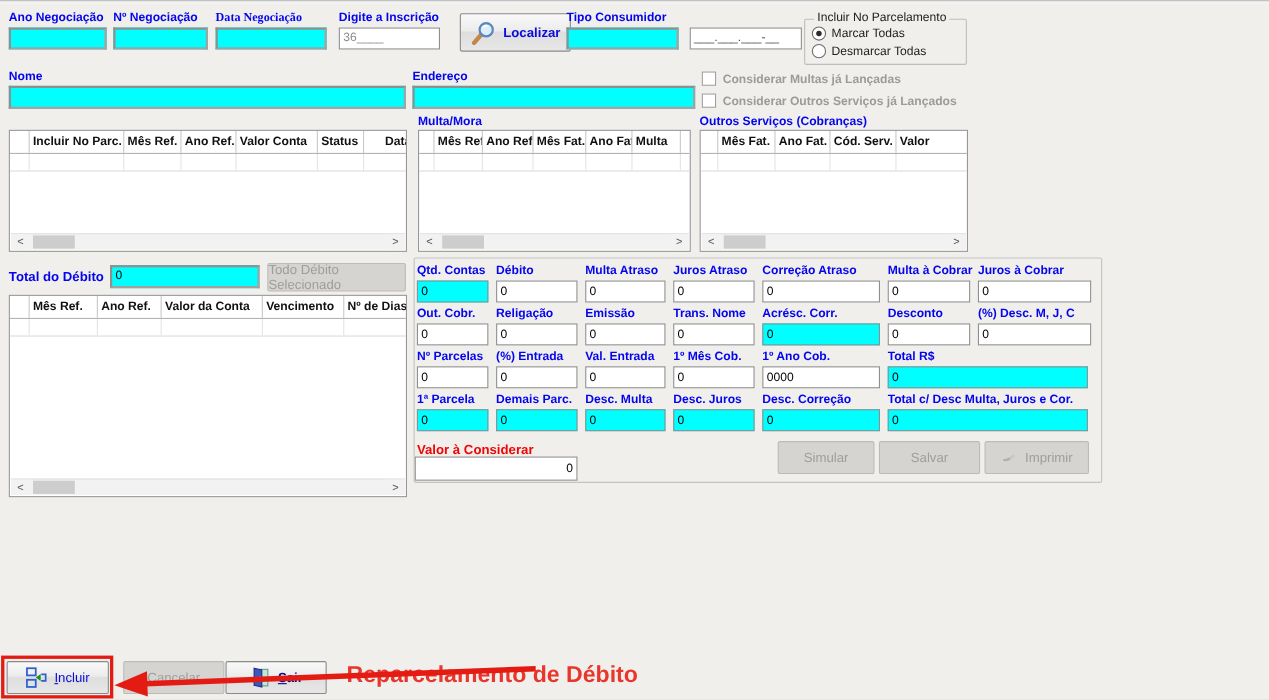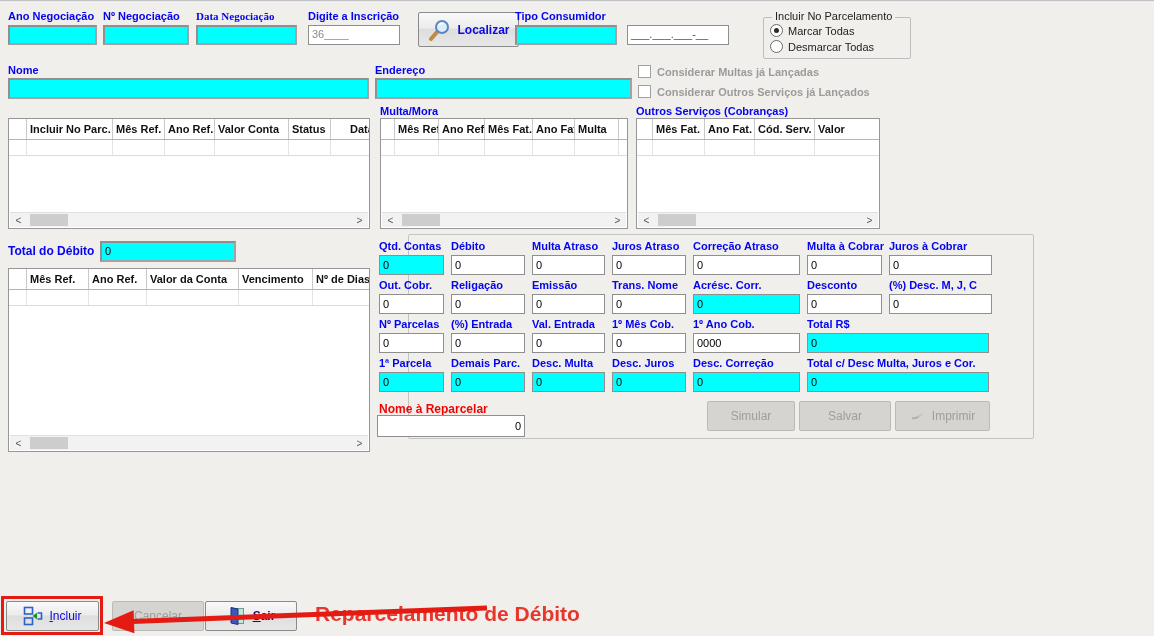--- a/index.html
+++ b/index.html
@@ -20,21 +20,21 @@
   .thin { border-width:1px; border-color:#8f8f8f; }
   .gray-text { color:#8a8a8a; }
   .right { text-align:right; }
 
   .btn { position:absolute; display:flex; align-items:center; justify-content:center; gap:6px;
          background:linear-gradient(#f9f9f9 0%,#ececec 45%,#dedede 50%,#e7e7e7 100%);
          border:1px solid #8a8a8a; border-radius:2px; font-size:12px; cursor:default; }
   .btn-disabled { background:#d6d4d0; border:1px solid #bdbbb6; color:#9f9e9a; }
   .btn-disabled .btn-label { color:#9f9e9a; }
 
-  .groupbox { position:absolute; border:1px solid #bdbdbd; border-radius:2px;margin-left:32px; }
+  .groupbox { position:absolute; border:1px solid #bdbdbd; border-radius:2px; }
   .groupbox .legend { position:absolute; top:-8px; left:8px; background:#f0efec; padding:0 3px;
                       font-size:11px; color:#222; white-space:nowrap; }
   .radio-row { position:absolute; display:flex; align-items:center; gap:5px; font-size:11px; color:#222; }
   .radio { width:13px; height:13px; border:1px solid #6b6b6b; border-radius:50%; background:#fff;
            display:flex; align-items:center; justify-content:center; }
   .radio .dot { width:5px; height:5px; border-radius:50%; background:#2b2b2b; }
 
   .check-row { position:absolute; display:flex; align-items:center; gap:6px; }
   .checkbox { width:13px; height:13px; border:1px solid #a0a0a0; background:#fff; }
 
@@ -202,20 +202,23 @@
         <div class="hs-btn">&lt;</div>
         <div class="hs-track">
           <div class="hs-thumb"></div>
         </div>
         <div class="hs-btn">&gt;</div>
       </div>
     </div>
 
   <div class="blabel" style="left:8px; top:243px; font-size:12px;">Total do Débito</div>
   <div class="field cyan" style="left:100px; top:240px; width:136px; height:21px;">0</div>
+  <div class="btn btn-disabled" style="left:243px; top:238px; width:126px; height:26px;">
+    <span class="btn-label">Todo Débito Selecionado</span>
+  </div>
 
   <div class="tbl" style="left:8px; top:267px; width:362px; height:184px;">
       <div class="tbl-head">
         <div class="cell" style="width: 18px;"></div>
         <div class="cell" style="width: 62px;">Mês Ref.</div>
         <div class="cell" style="width: 58px;">Ano Ref.</div>
         <div class="cell" style="width: 92px;">Valor da Conta</div>
         <div class="cell" style="width: 74px;">Vencimento</div>
         <div class="cell" style="width: 58px;">Nº de Dias</div>
       </div>
@@ -337,21 +340,21 @@
       <div class="pcell">
         <span class="plabel">Desc. Correção</span>
         <div class="pinput cyan">0</div>
       </div>
       <div class="pcell span2">
         <span class="plabel">Total c/ Desc Multa, Juros e Cor.</span>
         <div class="pinput cyan">0</div>
       </div>
     </div>
 
-  <div class="rlabel" style="left:379px; top:401px; font-size:12px;">Nome à Reparcelar</div>
+  <div class="rlabel" style="left:379px; top:401px; font-size:12px;">Valor à Considerar</div>
   <div class="field thin right" style="left:377px; top:414px; width:148px; height:22px; padding-top:4px;">0</div>
 
   <div id="panel-buttons-host">
       <div class="btn btn-disabled" style="left: 707px; top: 400px; width: 88px; height: 30px;">
         <span class="btn-label">Simular</span>
       </div>
       <div class="btn btn-disabled" style="left: 799px; top: 400px; width: 92px; height: 30px;">
         <span class="btn-label">Salvar</span>
       </div>
       <div class="btn btn-disabled" style="left: 895px; top: 400px; width: 95px; height: 30px;">

